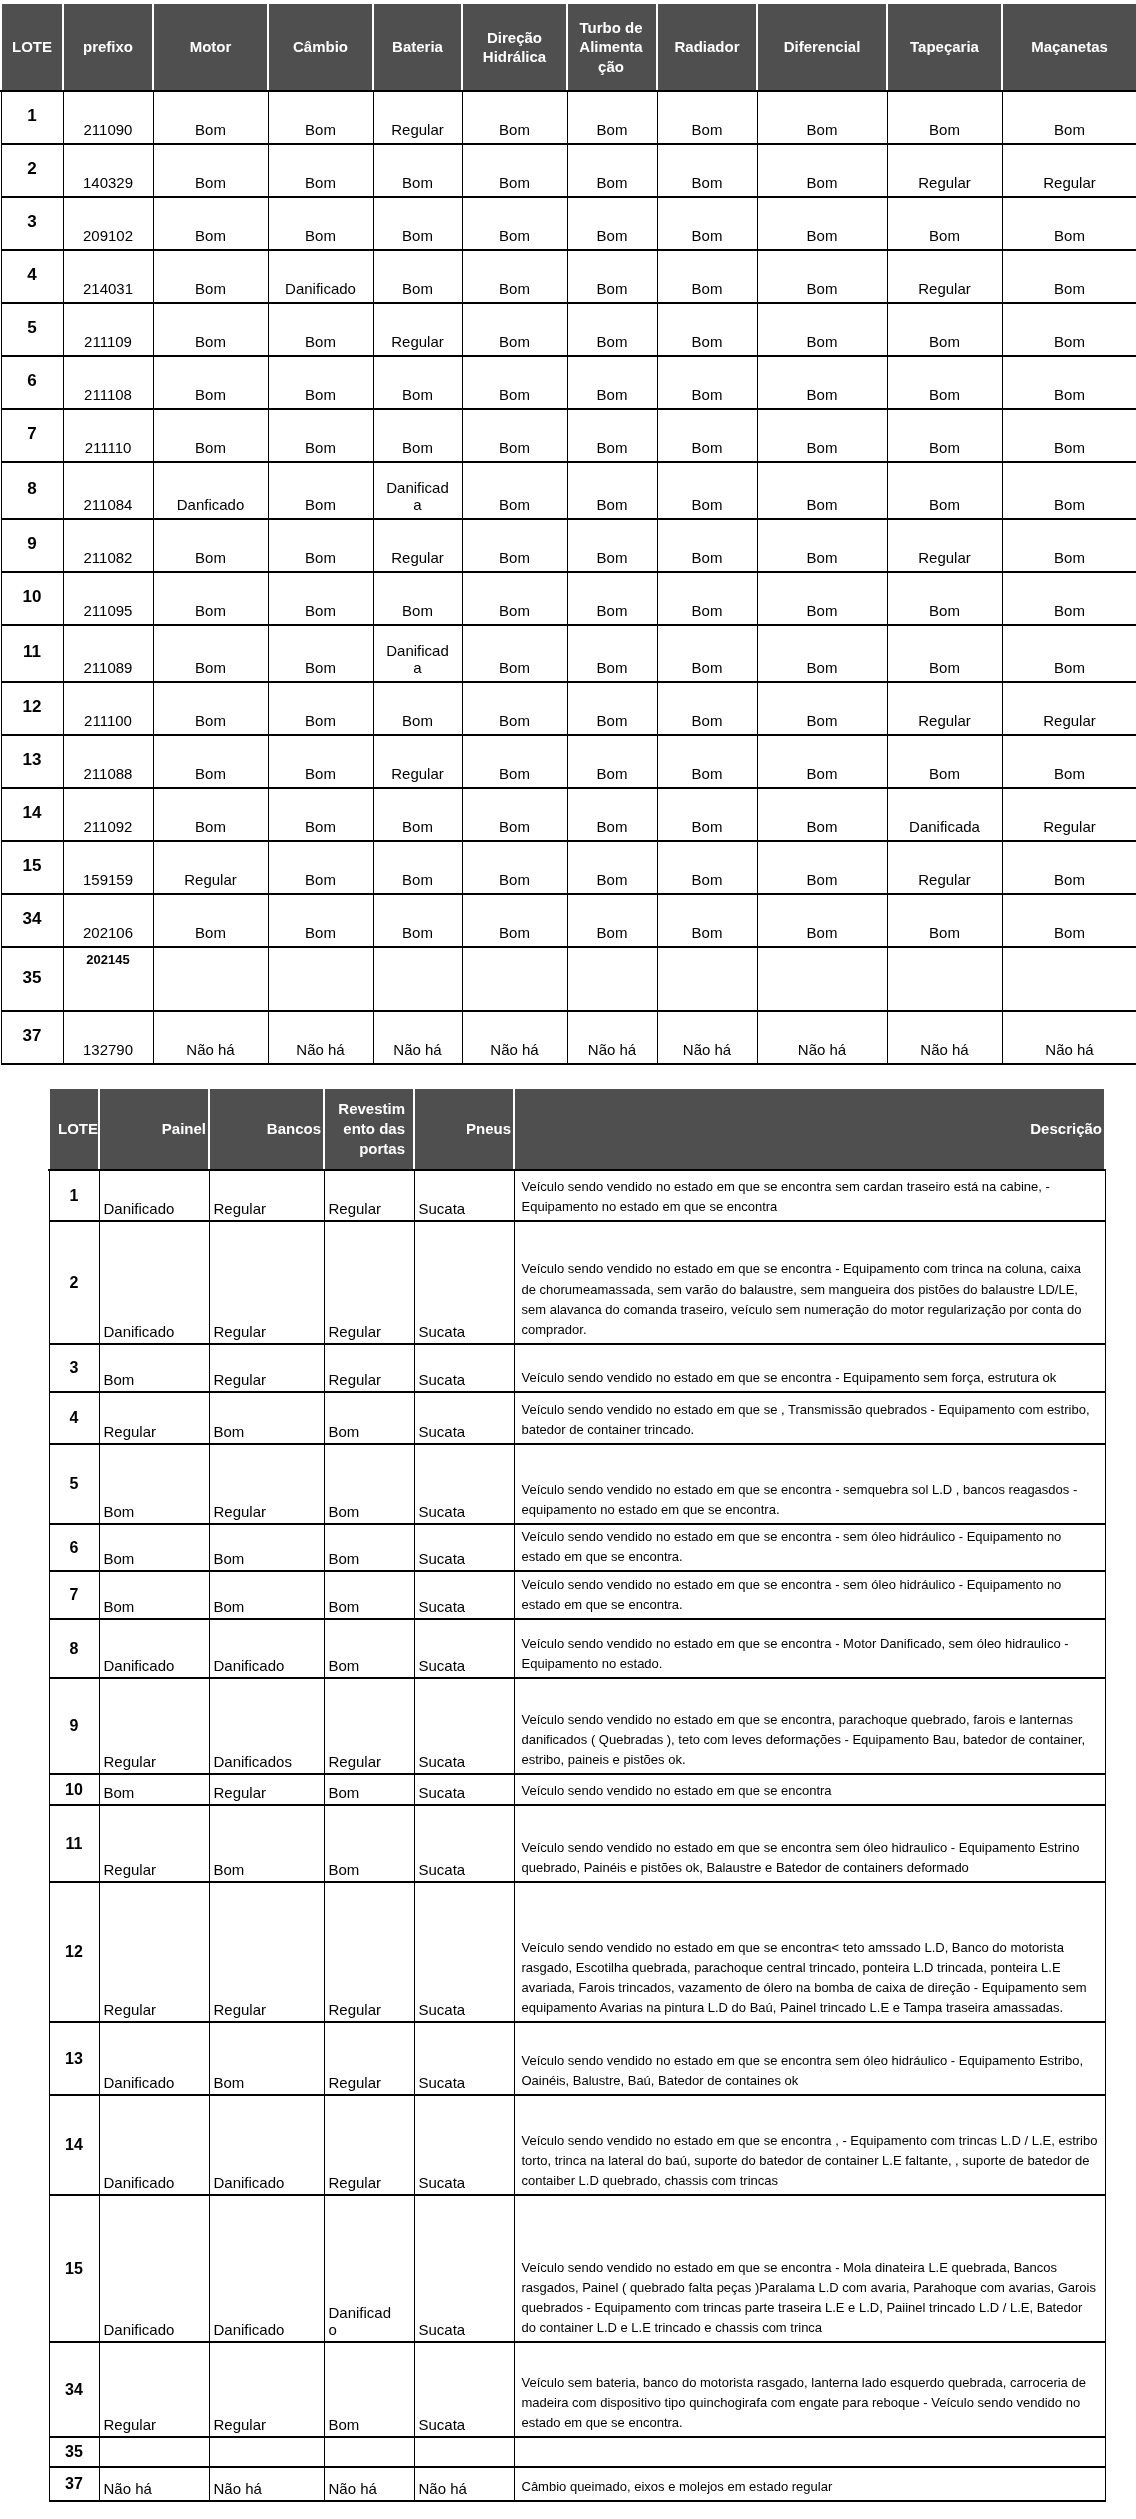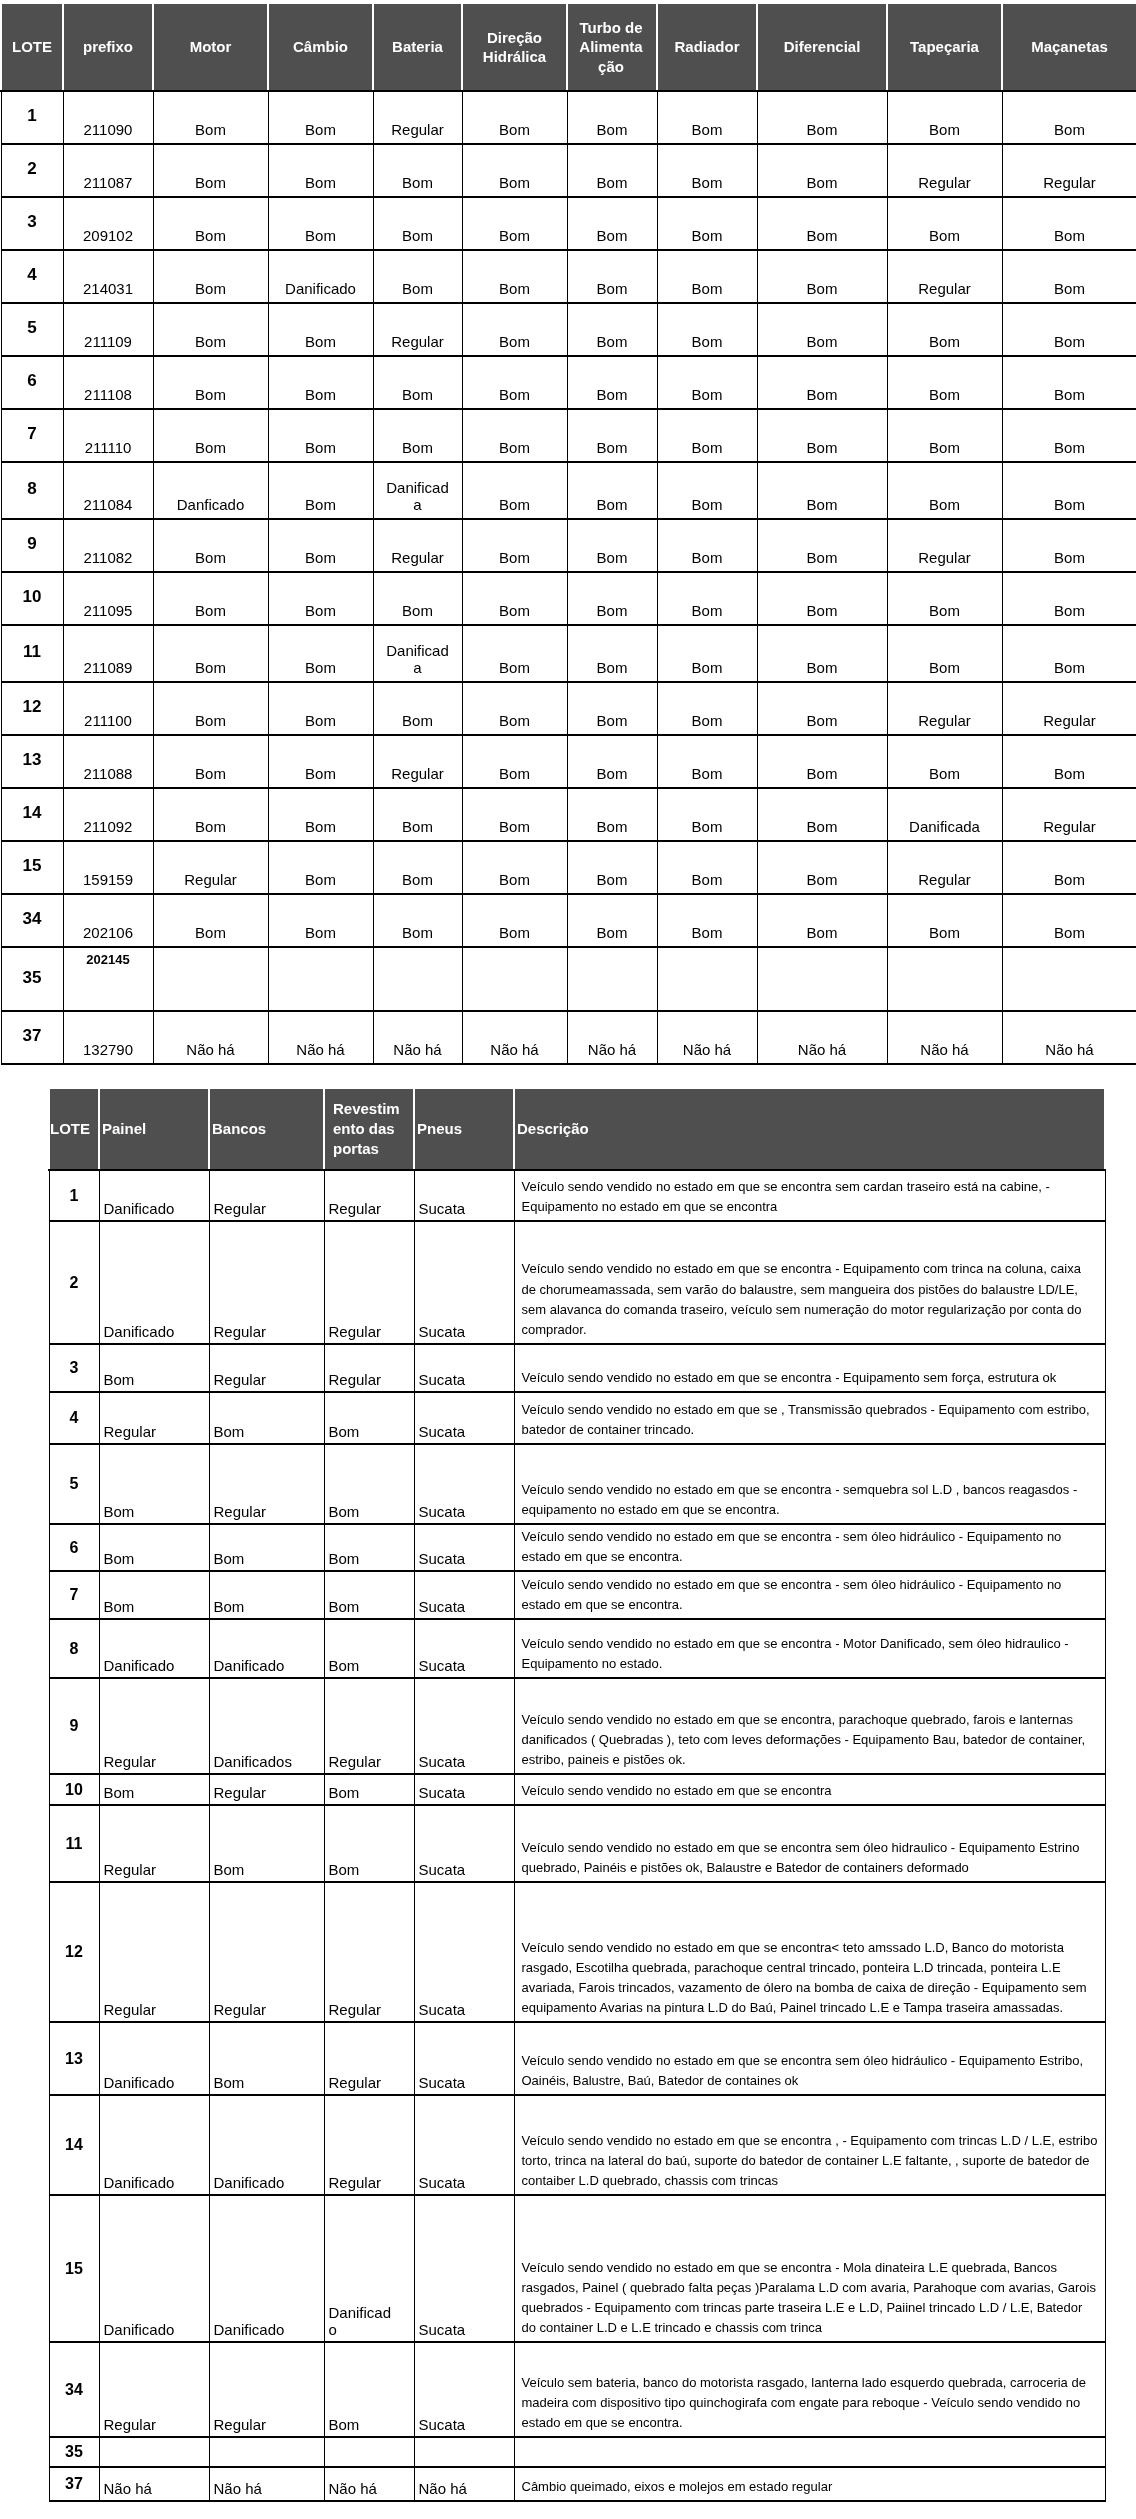--- a/index.html
+++ b/index.html
@@ -24,21 +24,21 @@
   #t1 td.lote{font-weight:700;font-size:17px;vertical-align:middle;}
   #t1 tbody tr{height:53px;}
   #t1 tbody tr:nth-child(8),#t1 tbody tr:nth-child(11){height:57px;}
   #t1 tbody tr:nth-child(17){height:64px;}
   #t1 tbody tr:nth-child(17) td:nth-child(2){vertical-align:top;font-weight:700;font-size:13px;padding-top:4px;}
 
   
   #t2{width:1056px;margin:22px 0 0 48px;}
   #t2 th{
     background:#4f4f4f;color:#fff;font-weight:700;font-size:15px;line-height:1.35;
-    height:76px;vertical-align:middle;text-align:left;
+    height:76px;vertical-align:middle;text-align:right;
     border:2px solid #fff;border-bottom:2px solid #000;
     padding:2px 2px;overflow-wrap:break-word;word-wrap:break-word;
   }
   #t2 th:nth-child(1){padding:2px 0;}
   #t2 th:nth-child(4){padding:2px 8px;}
   #t2 td{
     border:1px solid #000;border-bottom:2px solid #000;background:#fff;
     font-size:15px;text-align:left;vertical-align:bottom;
     padding:1px 2px 3px 4px;overflow-wrap:break-word;word-wrap:break-word;
   }
@@ -89,21 +89,21 @@
           <td>Regular</td>
           <td>Bom</td>
           <td>Bom</td>
           <td>Bom</td>
           <td>Bom</td>
           <td>Bom</td>
           <td>Bom</td>
         </tr>
         <tr>
           <td class="lote">2</td>
-          <td>211087</td>
+          <td>140329</td>
           <td>Bom</td>
           <td>Bom</td>
           <td>Bom</td>
           <td>Bom</td>
           <td>Bom</td>
           <td>Bom</td>
           <td>Bom</td>
           <td>Regular</td>
           <td>Regular</td>
         </tr>

